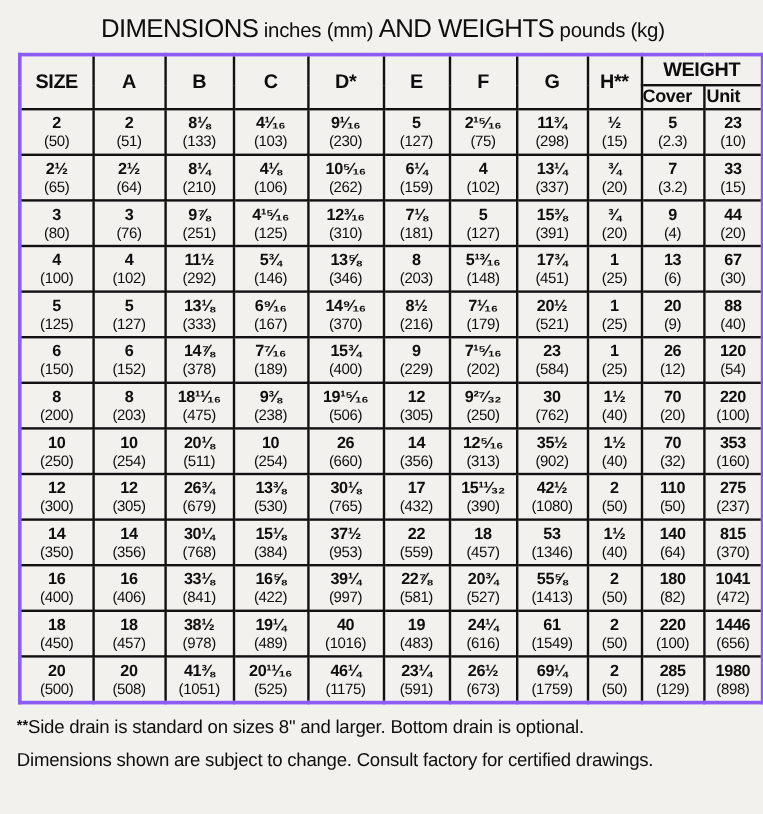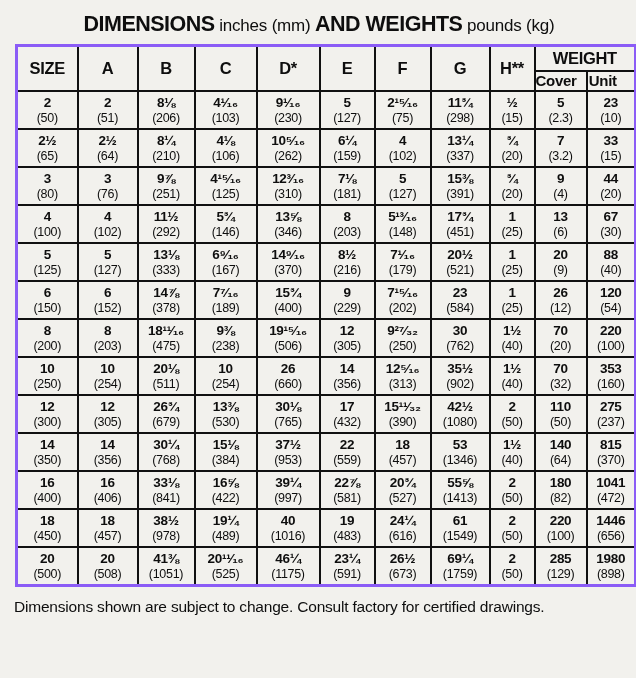--- a/index.html
+++ b/index.html
@@ -13,21 +13,21 @@
   }
   .page{padding:8px 8px 0 10px;}
   .title{
     text-align:center;
     margin:4px 0 7px 0;
     font-size:17px;
     font-weight:normal;
     white-space:nowrap;
     letter-spacing:-0.2px;
   }
-  .title .b{font-size:21.5px;font-weight:bold;letter-spacing:-0.5px;text-align:right;}
+  .title .b{font-size:21.5px;font-weight:normal;letter-spacing:-0.5px;text-align:right;}
   table{
     border-collapse:collapse;
     table-layout:fixed;
     width:608px;
     margin-left:5px;
     border:3px solid #8b5cf6;
   }
   th,td{
     border:2px solid #111;
     text-align:center;
@@ -88,21 +88,21 @@
           <td>
             <span class="in">2</span>
             <span class="mm">(50)</span>
           </td>
           <td>
             <span class="in">2</span>
             <span class="mm">(51)</span>
           </td>
           <td>
             <span class="in">8⅛</span>
-            <span class="mm">(206)</span>
+            <span class="mm">(133)</span>
           </td>
           <td>
             <span class="in">4¹⁄₁₆</span>
             <span class="mm">(103)</span>
           </td>
           <td>
             <span class="in">9¹⁄₁₆</span>
             <span class="mm">(230)</span>
           </td>
           <td>
@@ -679,16 +679,17 @@
           </td>
           <td>
             <span class="in">1980</span>
             <span class="mm">(898)</span>
           </td>
         </tr>
       </tbody>
   </table>
 
   <div class="notes">
+    <p><span class="mk">**</span><span>Side drain is standard on sizes 8" and larger. Bottom drain is optional.</span></p>
     <p><span class="mk"></span><span>Dimensions shown are subject to change. Consult factory for certified drawings.</span></p>
   </div>
 
 </div>
 
 </body></html>

